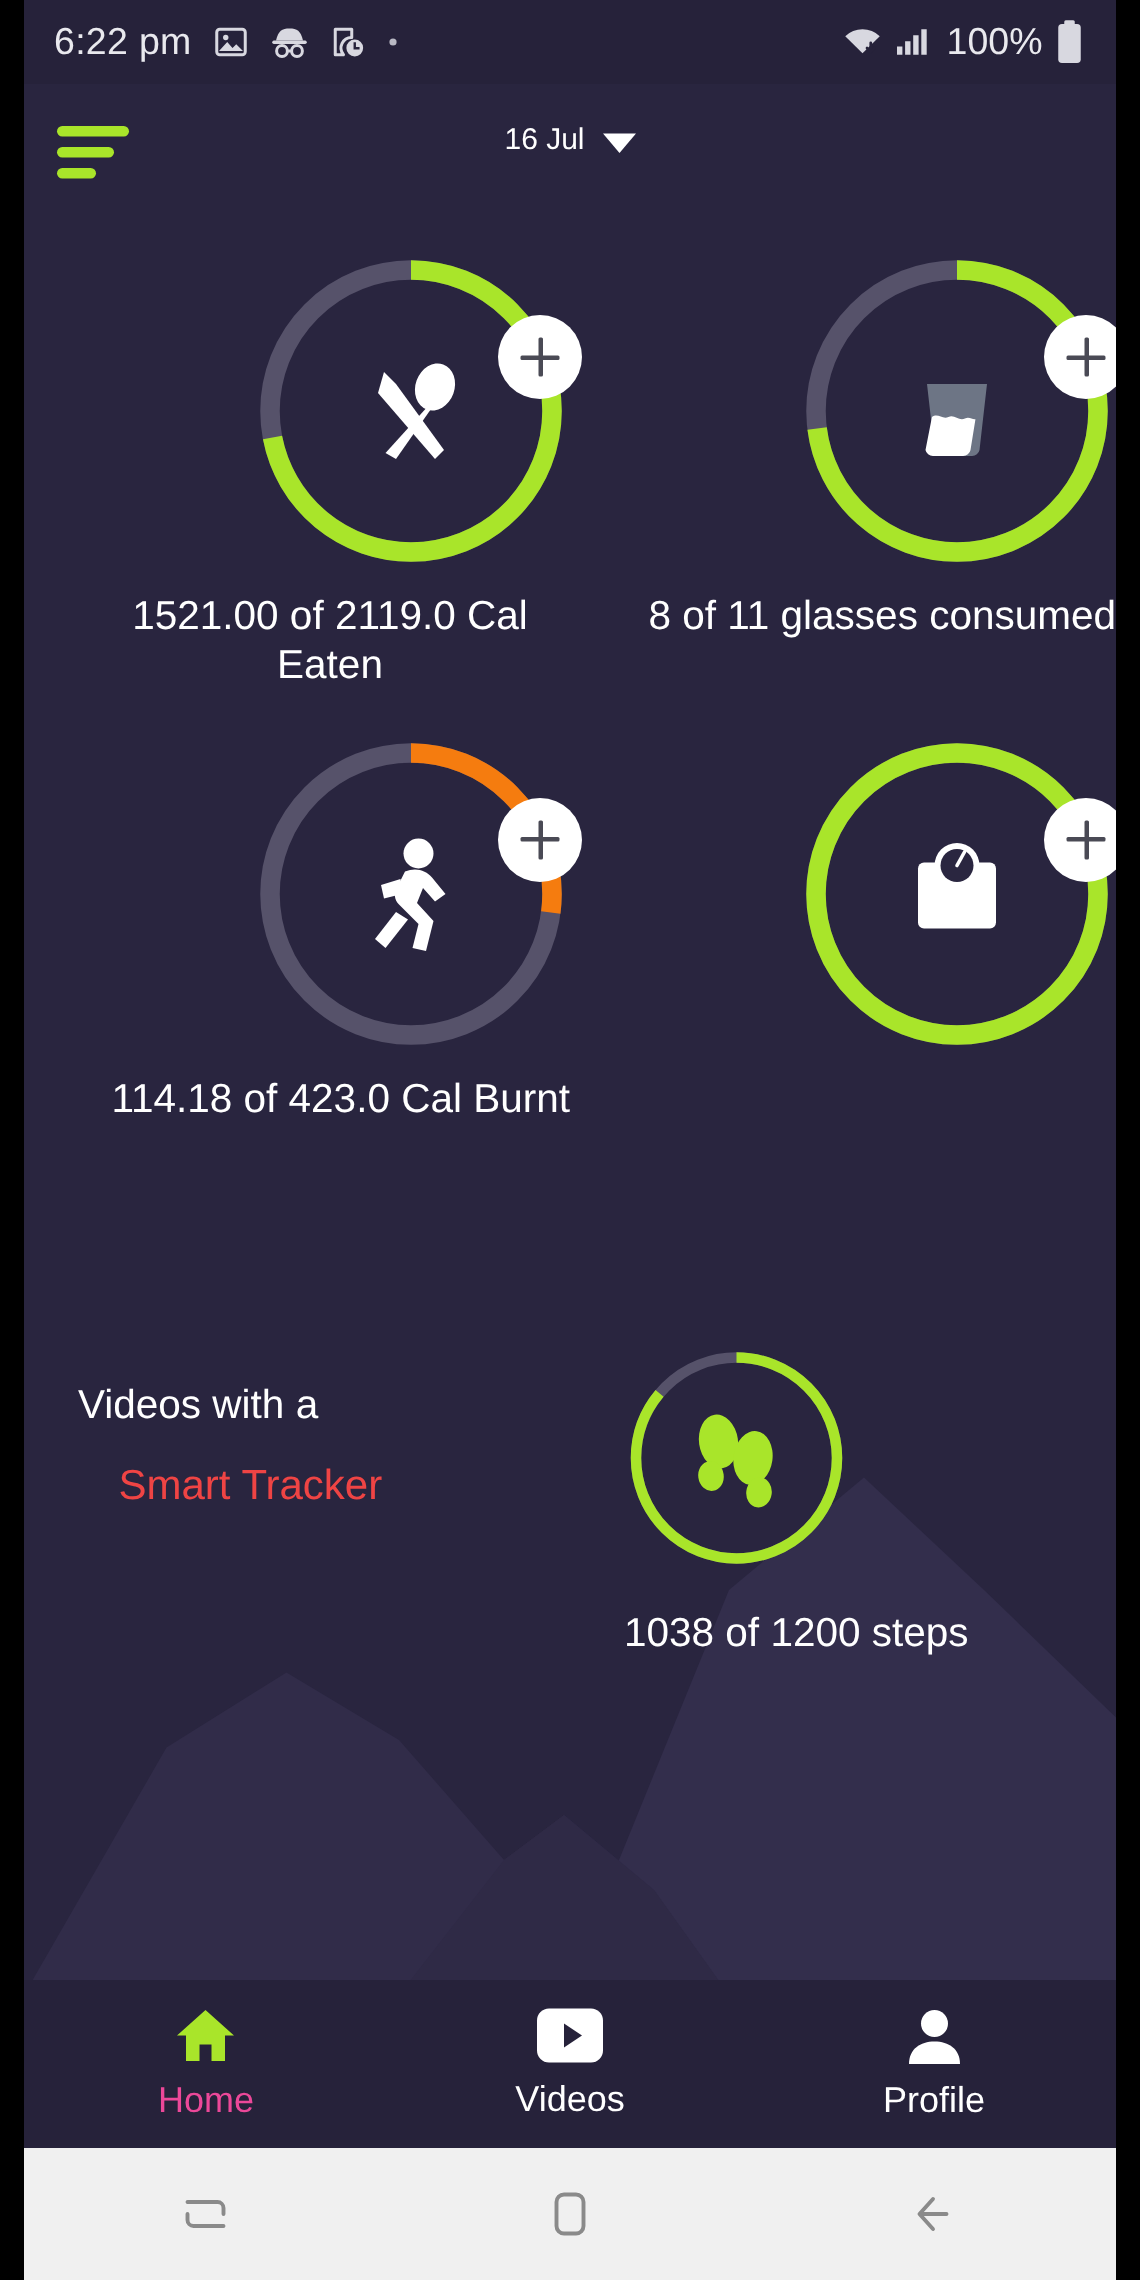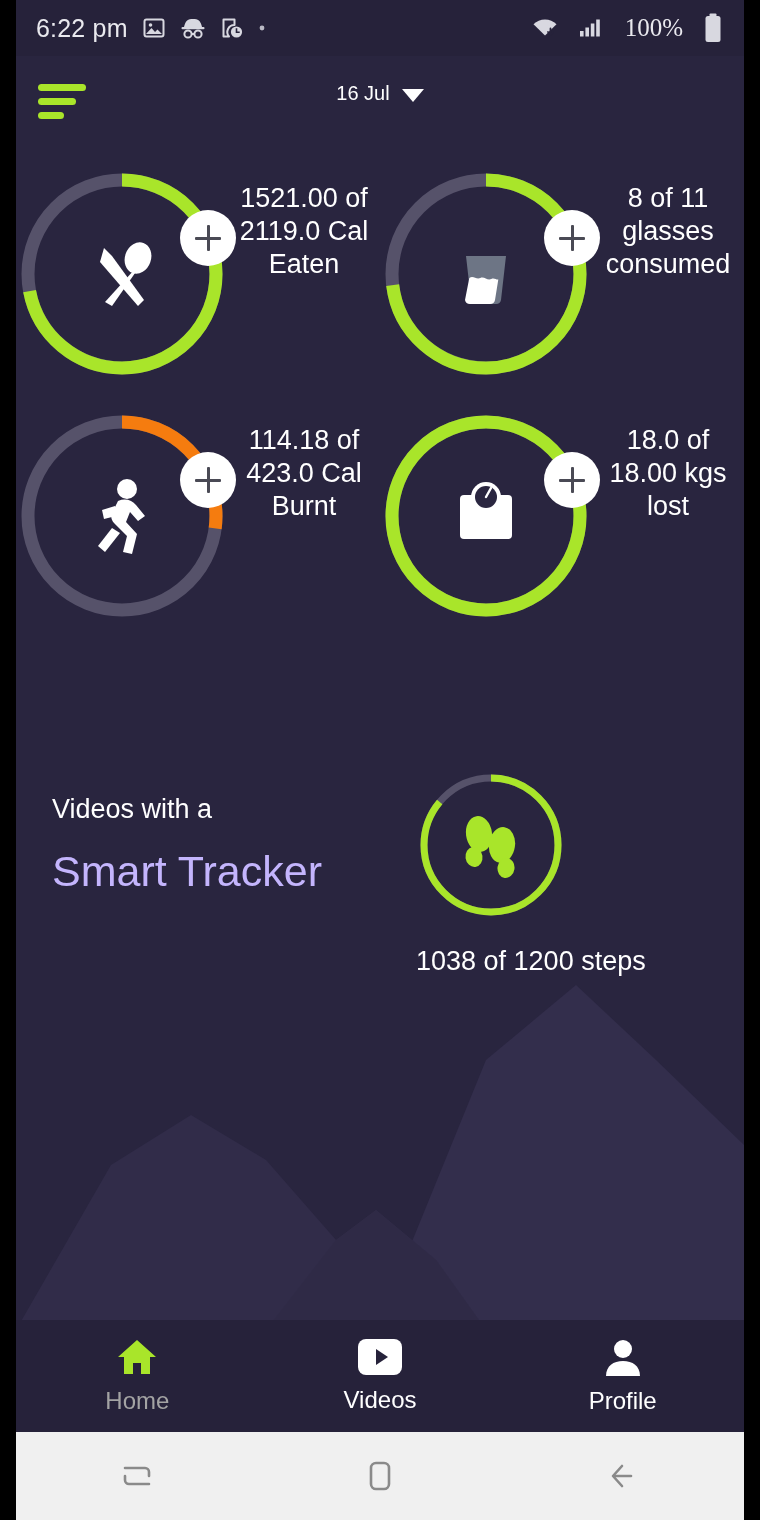--- a/index.html
+++ b/index.html
@@ -27,21 +27,21 @@
     height:56px;
     background:#26223a;
     display:flex; align-items:center;
     padding:0 22px 0 20px;
   }
   .sb-time {
     color:#e9e9ee; font-size:25px; letter-spacing:.2px;
     margin-right:14px; white-space:nowrap;
   }
   .sb-left-icons { display:flex; align-items:center; gap:14px; flex:1; }
-  .sb-right { display:flex; align-items:center; gap:19px;font-family:Liberation Serif, serif; }
+  .sb-right { display:flex; align-items:center; gap:7px; }
   .sb-batt-text { color:#e9e9ee; font-size:25px; margin:0 2px 0 4px; }
   .sb-ico { display:block; }
 
   
   .appbar {
     position:relative; height:90px;
     display:flex; align-items:center;
   }
   .hamburger {
     position:absolute; left:22px; top:28px;
@@ -71,21 +71,21 @@
     position:absolute; left:0; bottom:190px; width:728px; height:420px;
     pointer-events:none;
   }
 
   
   .grid {
     position:relative;
     display:grid; grid-template-columns:1fr 1fr;
     row-gap:30px; margin-top:22px;
   }
-  .cell { display:flex; flex-direction:row; align-items:flex-start; }
+  .cell { display:flex; flex-direction:column; align-items:flex-end; }
   .ringwrap { position:relative; width:212px; height:212px; }
   .ringwrap svg { display:block; }
   .ring-icon {
     position:absolute; left:0; top:0; width:212px; height:212px;
     display:flex; align-items:center; justify-content:center;
   }
   .plusbtn {
     position:absolute; width:56px; height:56px; border-radius:50%;
     background:#fff; right:-8px; top:42px;
     display:flex; align-items:center; justify-content:center;
@@ -102,38 +102,38 @@
   }
 
   
   .promo {
     position:relative;
     margin-top:148px;
     display:flex; align-items:flex-start; padding:0 28px 0 36px;
   }
   .promo-text { flex:1; padding-top:24px; }
   .promo-l1 { color:#fff; font-size:27px; margin-bottom:22px; }
-  .promo-l2 { color:#c4b5fd; font-size:43px; }
+  .promo-l2 { color:#ef4444; font-size:28px;margin-left:27px; }
   .steps { display:flex; flex-direction:column; width:300px; }
   .stepsring { position:relative; width:150px; height:150px; }
   .stepsring .ring-icon { width:150px; height:150px; }
   .steps-label { margin-top:26px; color:#fff; font-size:27px; white-space:nowrap; }
 
   
   .bottomnav {
     position:absolute; left:0; bottom:88px; width:728px; height:112px;
     background:#26223a;
     display:flex; align-items:center;
   }
   .navitem {
     flex:1; display:flex; flex-direction:column;
     align-items:center; gap:10px; cursor:pointer;
   }
   .navlabel { font-size:24px; color:#fff; }
-  .navitem.active .navlabel { color:#a3a3a3; }
+  .navitem.active .navlabel { color:#ec4899; }
 
   
   .sysnav {
     position:absolute; left:0; bottom:0; width:728px; height:88px;
     background:#f0f0f0;
     display:flex; align-items:center;
   }
   .sysbtn { flex:1; display:flex; align-items:center; justify-content:center; cursor:pointer; }
 </style>
 </head>
@@ -272,21 +272,20 @@
         <div class="ring-icon">
           <svg width="90" height="90" viewBox="0 0 90 90">
             <rect x="19" y="24" width="52" height="44" rx="4" fill="#ffffff"></rect>
             <circle cx="45" cy="26" r="15" fill="#ffffff"></circle>
             <circle cx="45" cy="26" r="11" fill="#2a2640"></circle>
             <path d="M45 26 L50 17" stroke="#ffffff" stroke-width="2.4" stroke-linecap="round"></path>
           </svg>
         </div>
         <div class="plusbtn"></div>
       </div>
-      <div class="cell-label">18.0 of 18.00 kgs lost</div>
     </div>
 
   </div>
 
   <div class="promo">
     <div class="promo-text">
       <div class="promo-l1">Videos with a</div>
       <div class="promo-l2">Smart Tracker</div>
     </div>
     <div class="steps">

